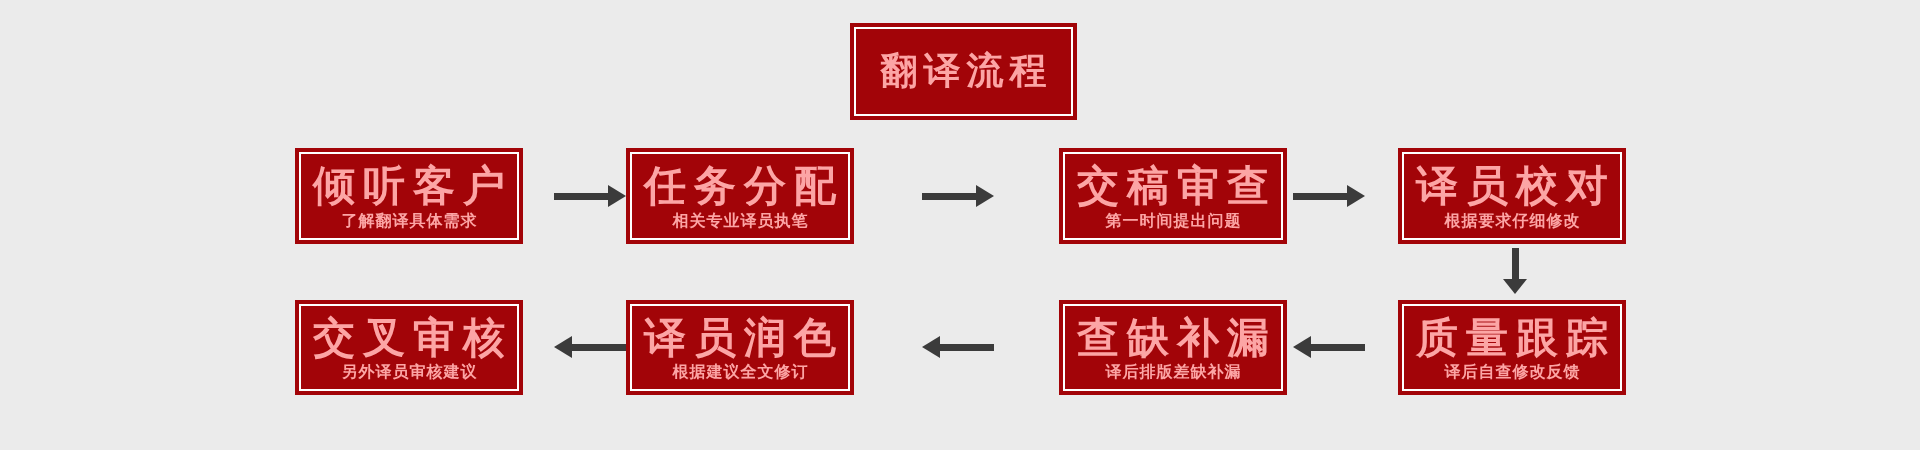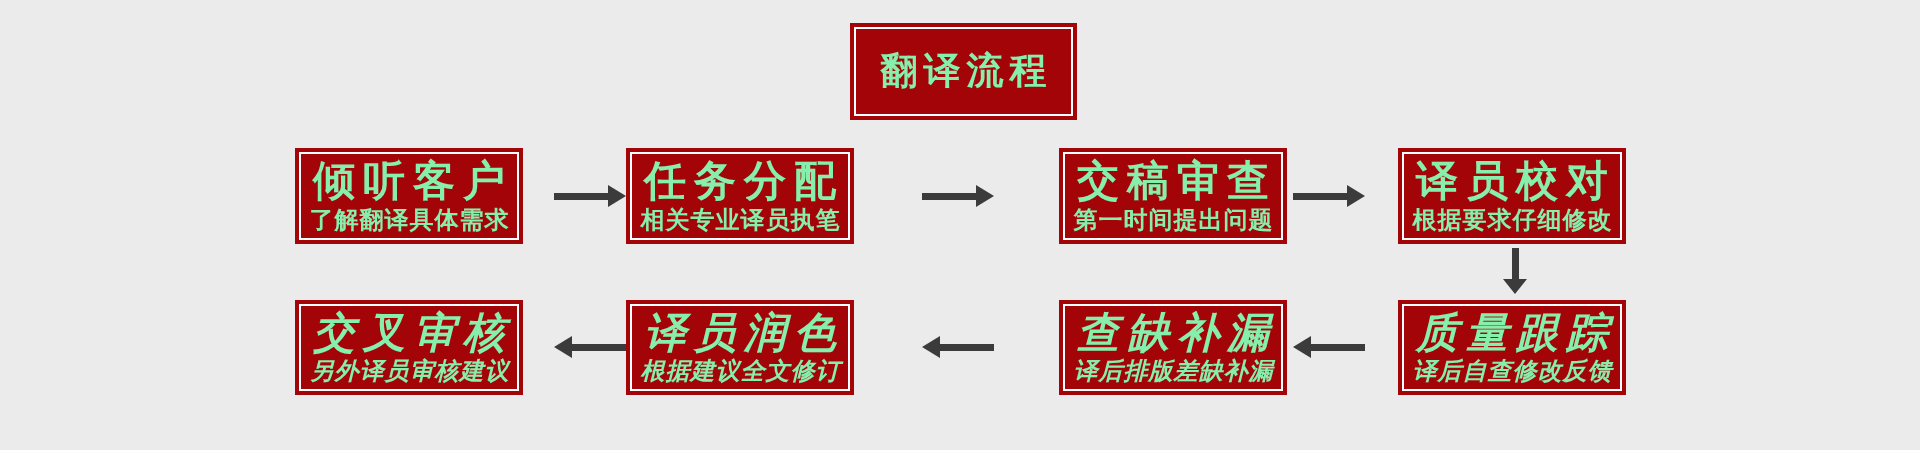--- a/index.html
+++ b/index.html
@@ -13,58 +13,58 @@
   }
   
   .node {
     position: absolute;
     background: #a20408;
     box-sizing: border-box;
     display: flex;
     flex-direction: column;
     align-items: center;
     justify-content: center;
-    color: #86efac;
+    color: #fca5a5;
   }
   .node::before {              
     content: '';
     position: absolute;
     inset: 4px;
     border: 2px solid #ffffff;
     pointer-events: none;
   }
   .node-heading {
     font-size: 42px;
     font-weight: bold;
     line-height: 1.15;
     letter-spacing: 8px;
     padding-left: 8px;       
     white-space: nowrap;
   }
   .node-subtitle {
-    font-size: 24px;
+    font-size: 16px;
     font-weight: bold;
     line-height: 1.2;
     letter-spacing: 1px;
     padding-left: 1px;
     white-space: nowrap;
   }
   
   #title-box {
     left: 850px; top: 23px;
     width: 227px; height: 97px;
   }
   #title-box .node-heading {
     font-size: 37px;
     letter-spacing: 6px;
     padding-left: 6px;
   }
   
   .r1 { top: 148px; width: 228px; height: 96px; }
-  .r2 { top: 300px; width: 228px; height: 95px; font-style: italic; }
+  .r2 { top: 300px; width: 228px; height: 95px; }
   .c1 { left: 295px; }
   .c2 { left: 626px; }
   .c3 { left: 1033px; margin-left: 26px; }
   .c4 { left: 1398px; }
   
   .arrow-h {
     position: absolute;
     display: flex;
     align-items: center;
   }

